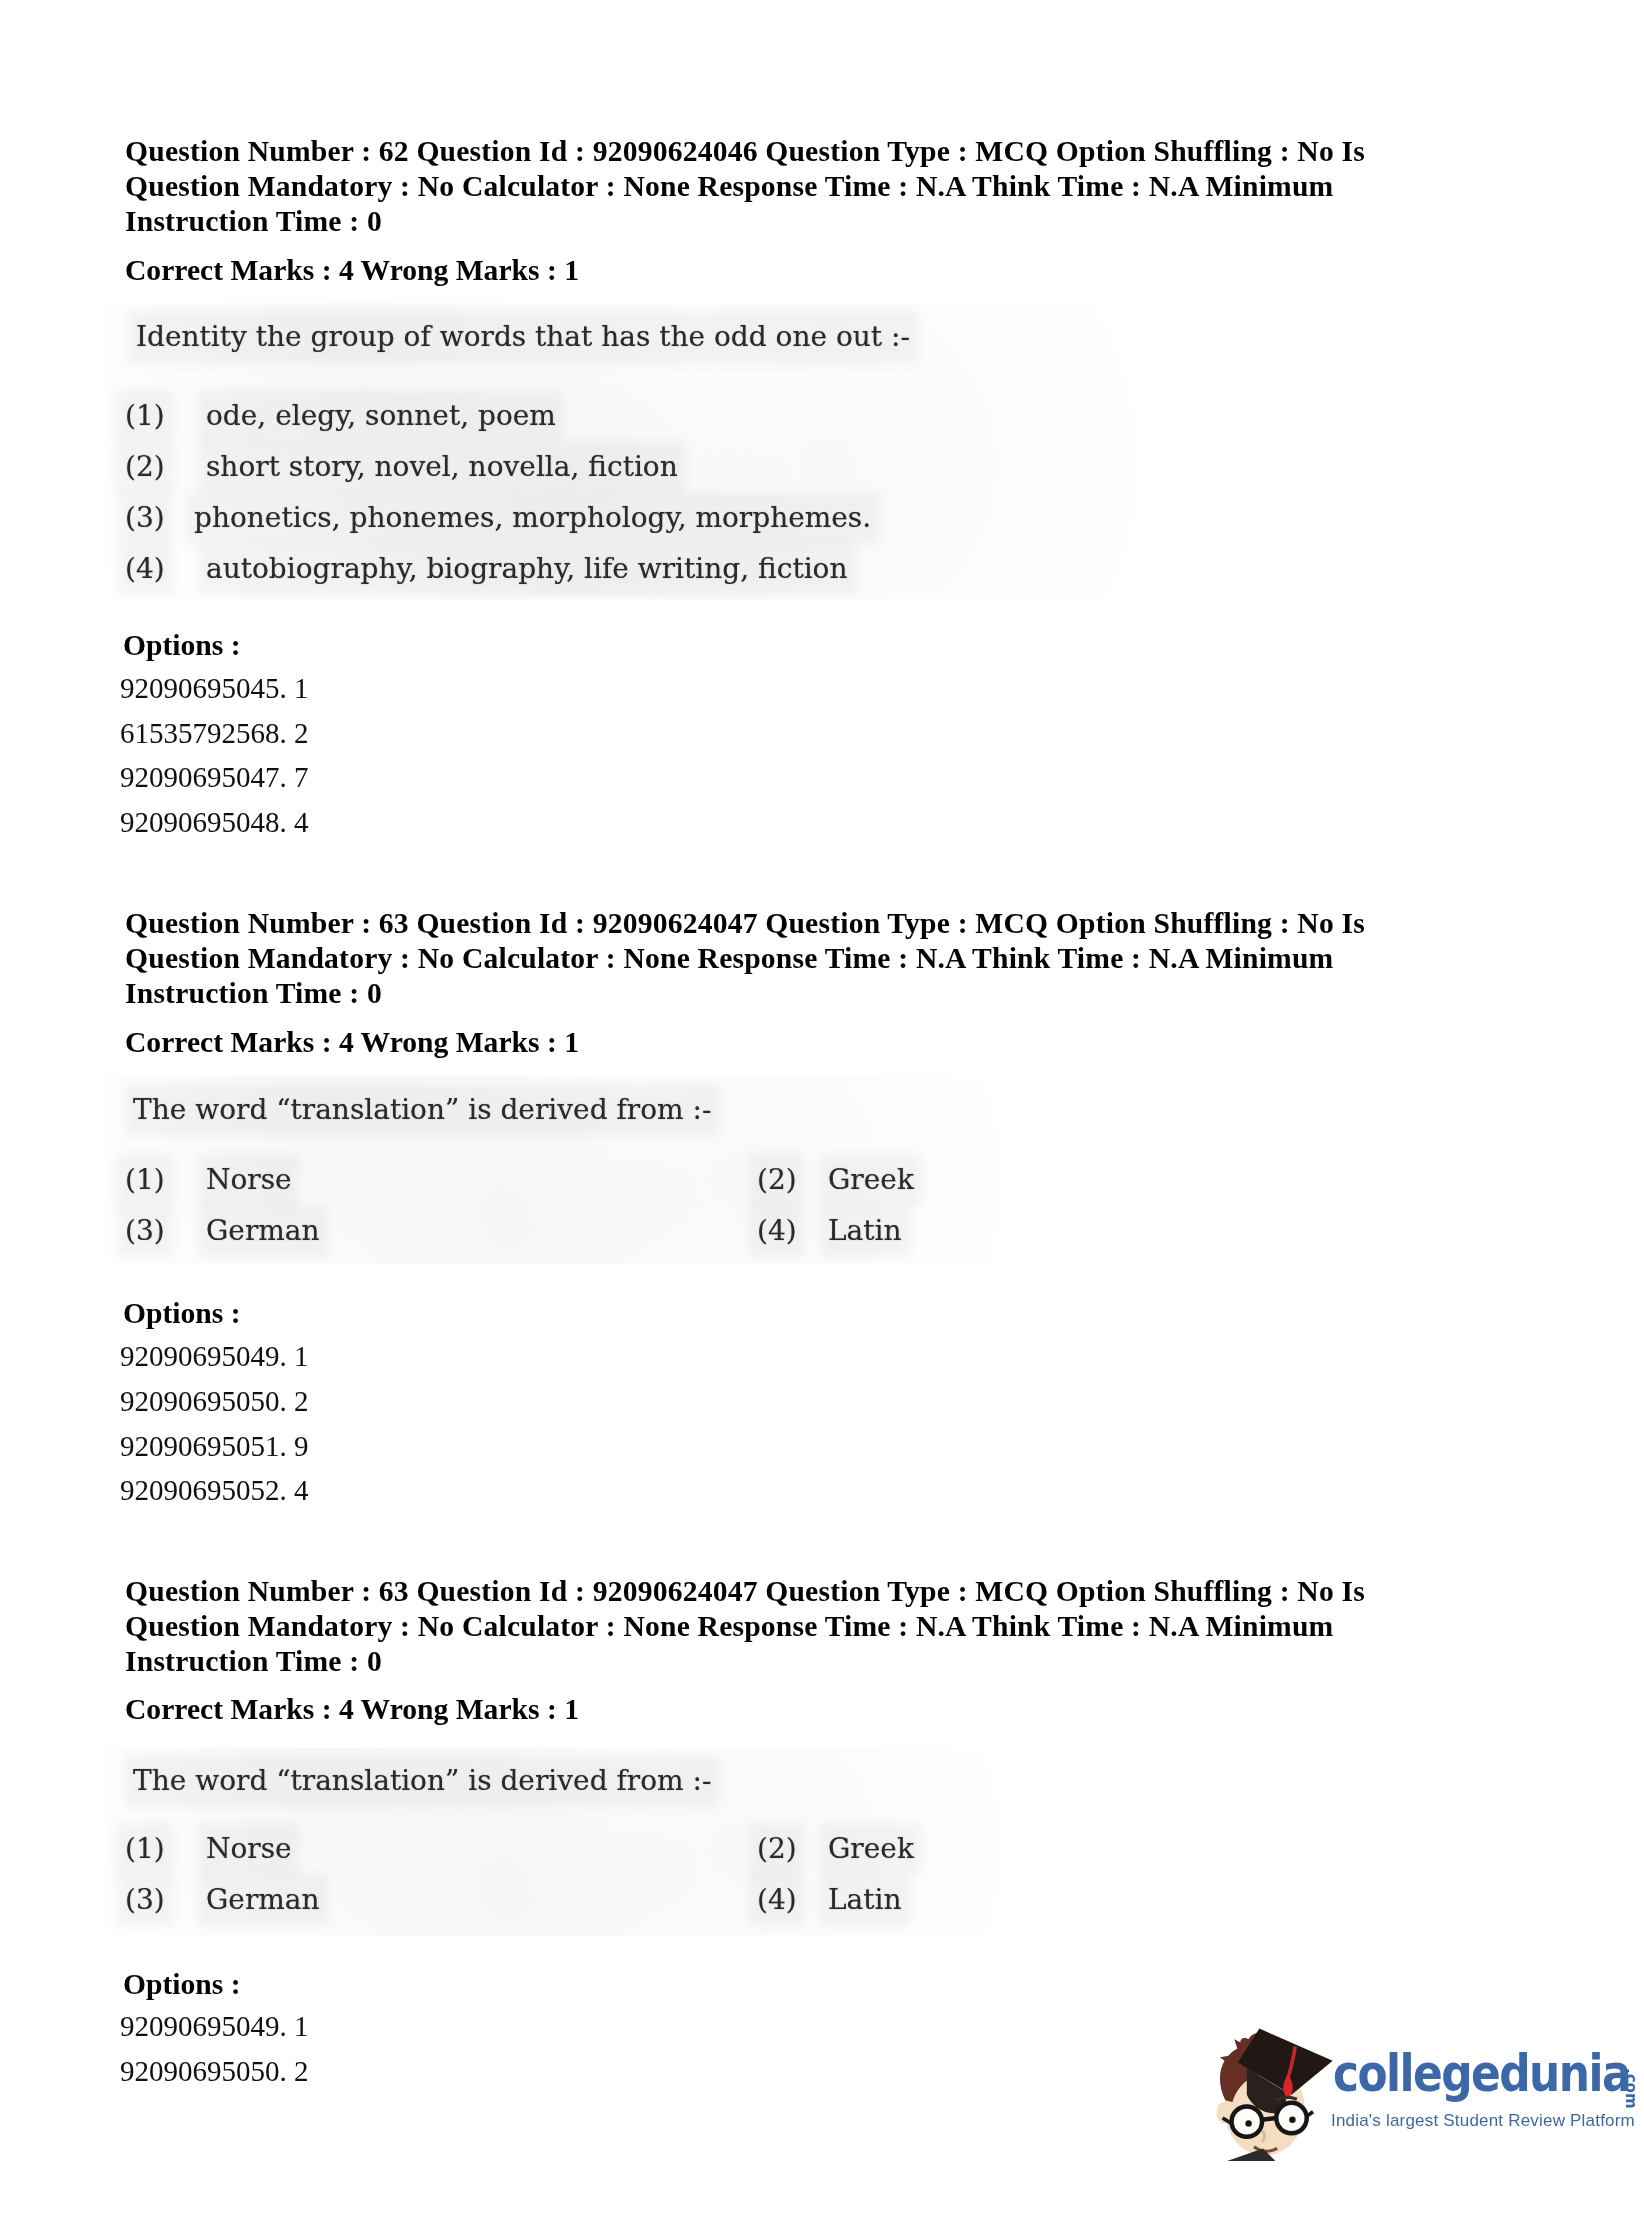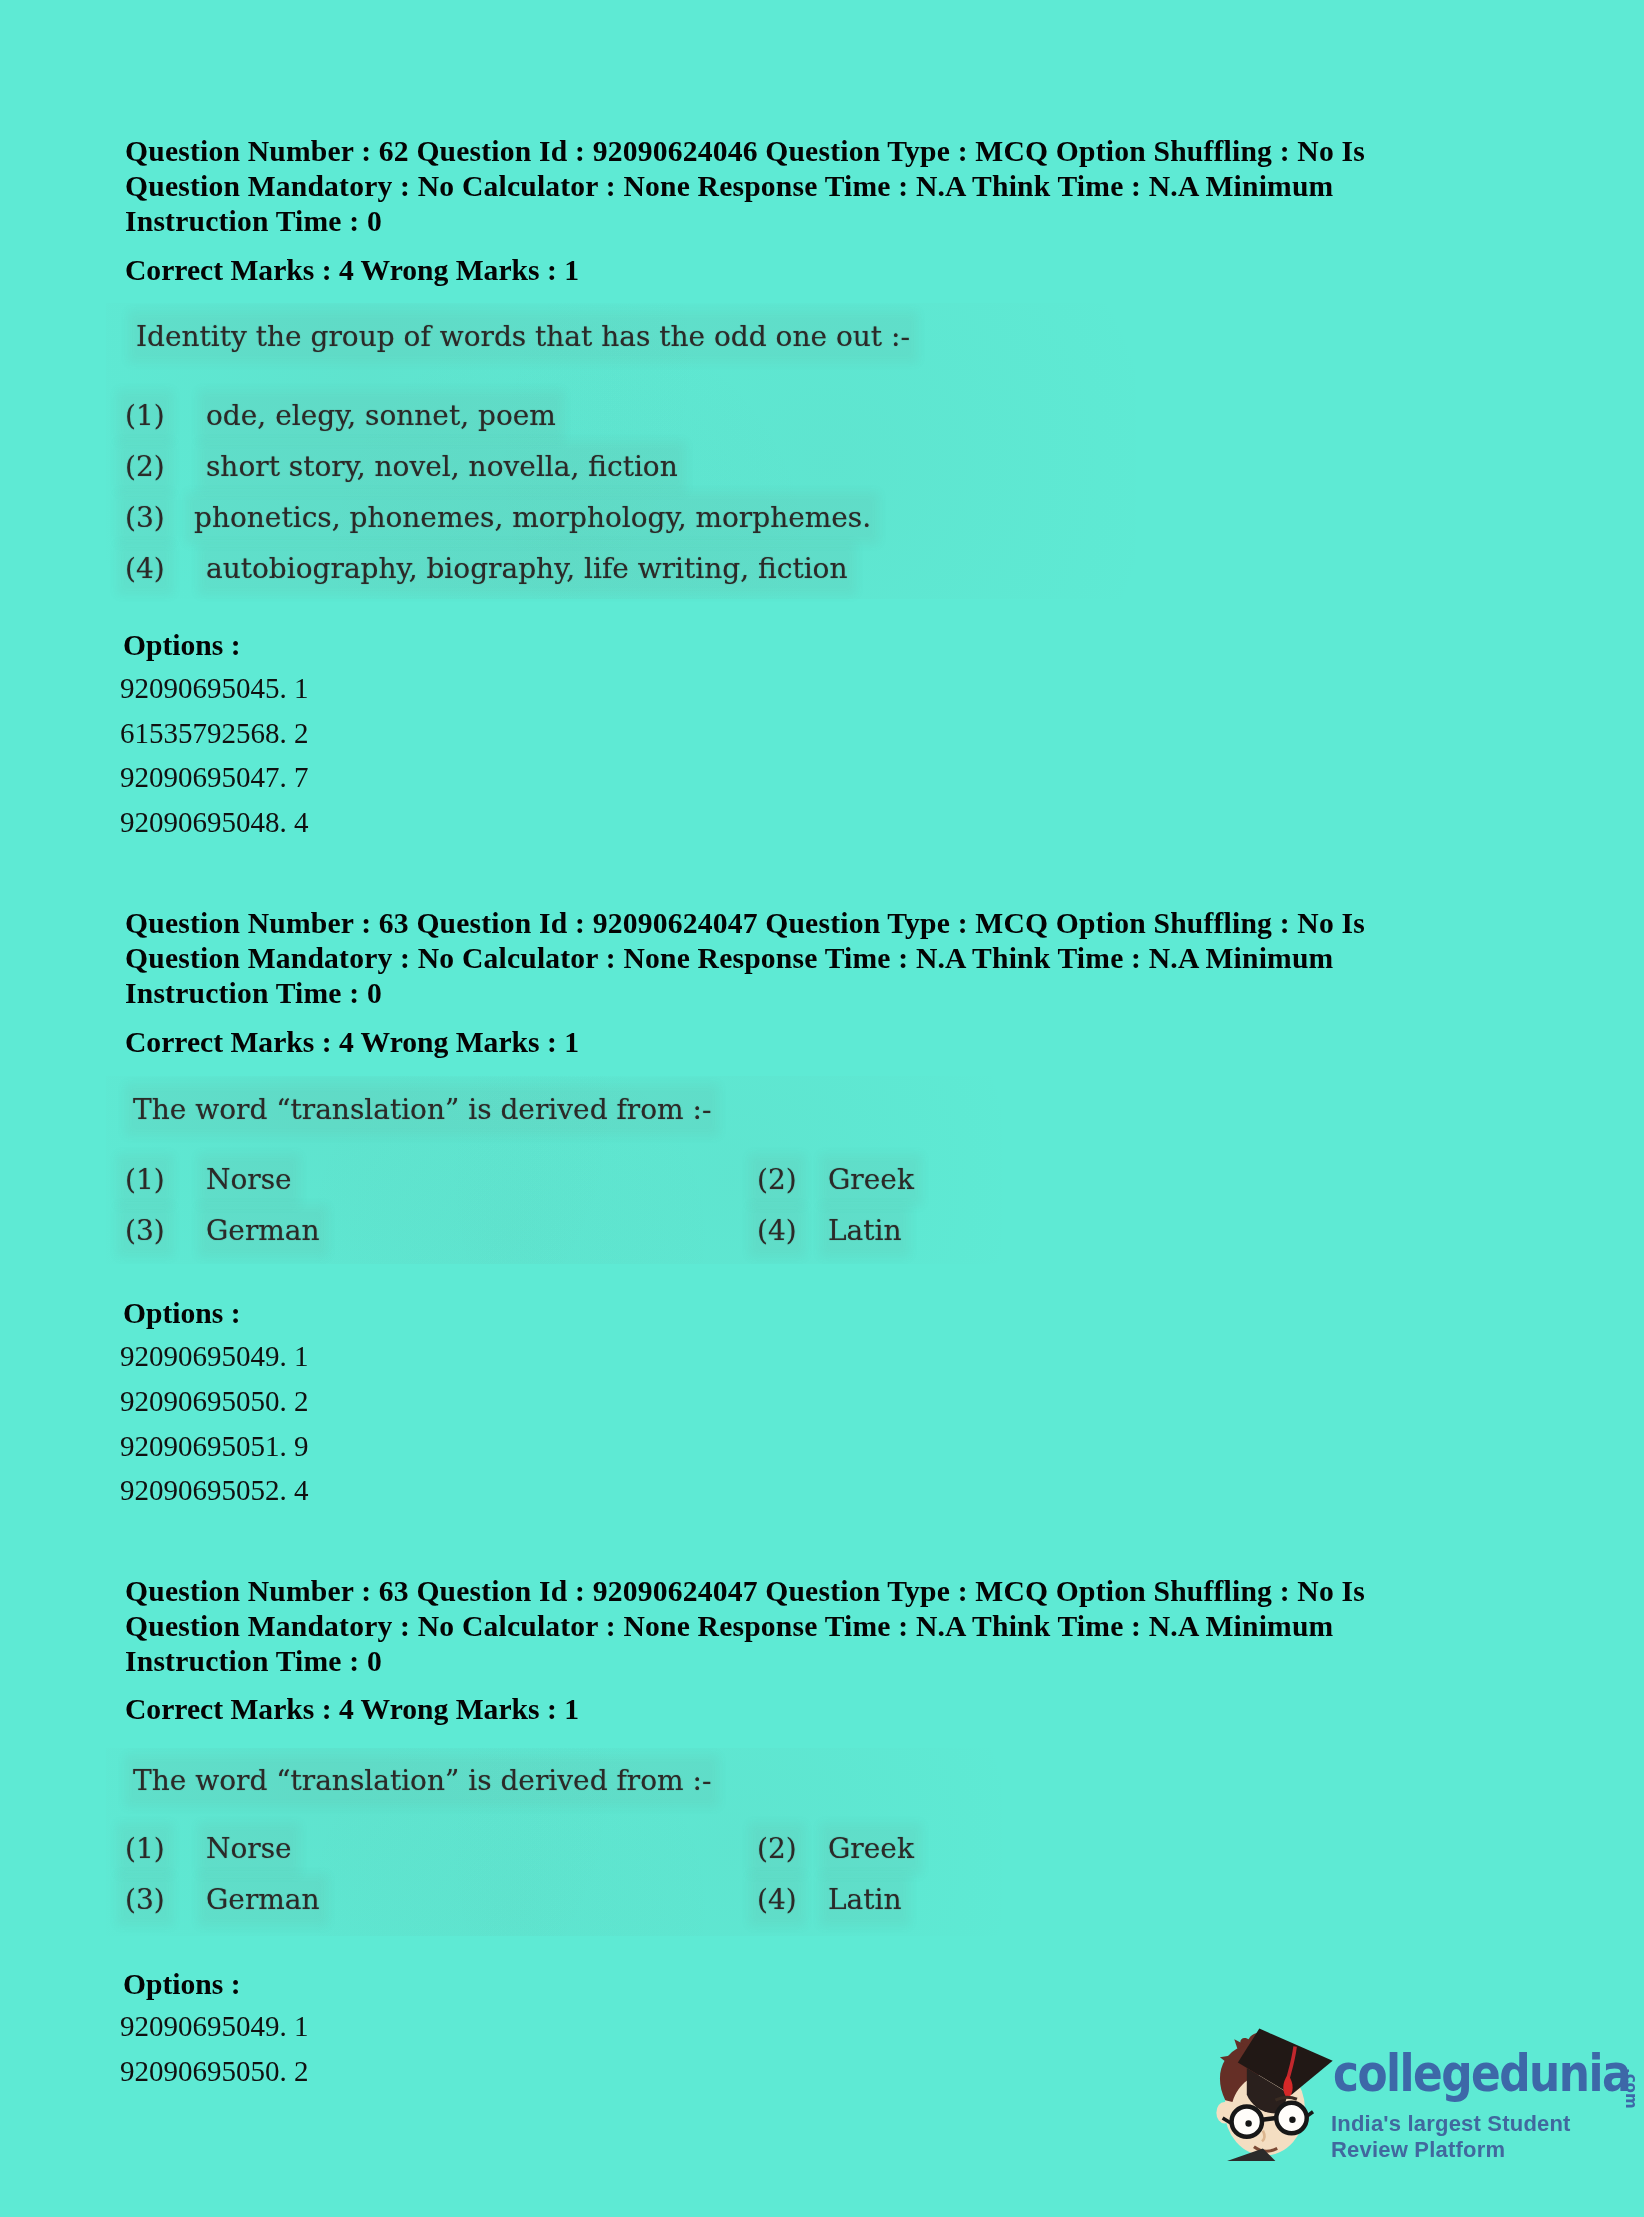--- a/index.html
+++ b/index.html
@@ -1,16 +1,16 @@
 <!DOCTYPE html>
 <html style="font-size:14.3px"><head>
 <meta charset="utf-8">
 <style>
   html,body{margin:0;padding:0;background:#888;}
-  .page{position:relative;width:1644px;height:2217px;background:#5eead4;overflow:hidden;
+  .page{position:relative;width:1644px;height:2217px;background:#ffffff;overflow:hidden;
         font-family:"Liberation Serif",serif;color:#000;}
   .abs{position:absolute;}
   
   .qmeta{left:125px;width:1433px;font-weight:700;font-size:29.6px;line-height:35px;
          white-space:pre-line;color:#040404;letter-spacing:0.2px;}
   .qmarks{left:125px;font-weight:700;font-size:29.6px;line-height:35px;white-space:pre;color:#040404;}
   .optlabel{left:123px;font-weight:700;font-size:29.6px;line-height:36px;white-space:pre;color:#040404;}
   .optid{left:120px;font-size:29px;line-height:36px;white-space:pre;color:#101010;}
   
   .scanbg{background-image:
@@ -18,21 +18,21 @@
       radial-gradient(circle at 70% 55%, rgba(110,108,100,.045), transparent 46%),
       radial-gradient(circle at 45% 85%, rgba(110,108,100,.04), transparent 40%);}
   .scan-title,.scan-num,.scan-text{font-family:"DejaVu Serif",serif;font-size:28px;line-height:36px;
       white-space:pre;color:#2b2a28;text-shadow:0 0 1.1px rgba(45,43,40,.55);
       background:rgba(118,115,106,.07);box-shadow:0 0 9px 8px rgba(118,115,106,.07);}
   
   .brand{font-family:"DejaVu Sans",sans-serif;font-weight:700;font-size:51px;line-height:1;
          letter-spacing:-1.8px;transform:scaleX(.86);transform-origin:left top;}
   .brand-tld{font-family:"DejaVu Sans",sans-serif;font-weight:700;font-size:15px;
          writing-mode:vertical-rl;letter-spacing:0;}
-  .tagline{font-family:"Liberation Sans",sans-serif;font-weight:700;font-size:22px;letter-spacing:0.2px;}
+  .tagline{font-family:"Liberation Sans",sans-serif;font-weight:400;font-size:17px;letter-spacing:0.2px;}
 </style>
 </head>
 <body>
 
 <div class="page">
 
   <section>
     <div class="abs qmeta" style="top:134px">Question Number : 62 Question Id : 92090624046 Question Type : MCQ Option Shuffling : No Is
 Question Mandatory : No Calculator : None Response Time : N.A Think Time : N.A Minimum
 Instruction Time : 0</div>

